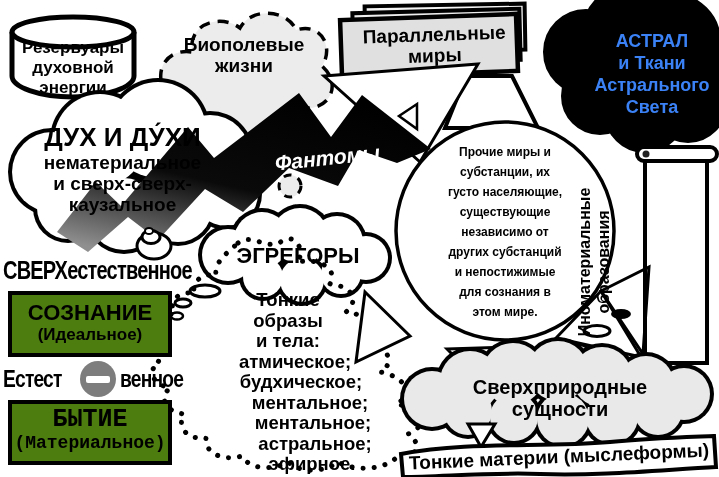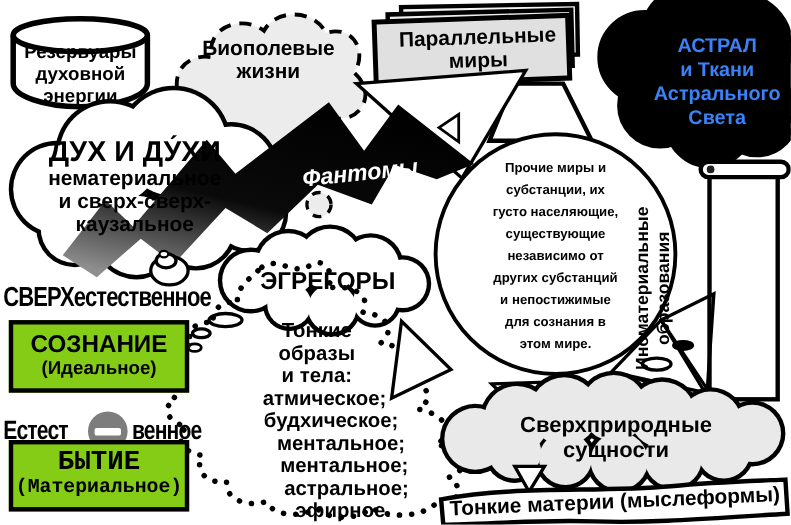--- a/index.html
+++ b/index.html
@@ -1,24 +1,24 @@
 <!DOCTYPE html>
 <html><head>
 <meta charset="utf-8">
 <style>
   html,body{margin:0;padding:0;background:#fff;}
   #stage{position:relative;width:719px;height:477px;overflow:hidden;background:#fff;
          font-family:"Liberation Sans",sans-serif;}
   #art{position:absolute;left:0;top:0;z-index:1;}
   .t{position:absolute;z-index:2;font-weight:bold;color:#000;text-align:center;}
   .ln{white-space:nowrap;}
-  .box{position:absolute;z-index:2;border:4px solid #000;background:#84cc16;text-align:center;
+  .box{position:absolute;z-index:2;border:4px solid #000;background:#4d7c0f;text-align:center;
        font-weight:bold;color:#000;}
   .condensed{transform:scaleX(.8);transform-origin:left center;letter-spacing:-1px;white-space:nowrap;}
-  #natural-line{display:flex;align-items:center;gap:4px;margin-top:13px;}
+  #natural-line{display:flex;align-items:center;gap:4px;}
   #prohibition{width:36px;height:36px;border-radius:50%;background:#7d7d7d;
                display:flex;align-items:center;justify-content:center;flex:0 0 auto;}
   #prohibition .bar{width:24px;height:7px;background:#fff;border-radius:2px;}
 </style>
 </head>
 <body>
 
 <div id="stage">
 
 <svg id="art" width="719" height="477" viewBox="0 0 719 477">

